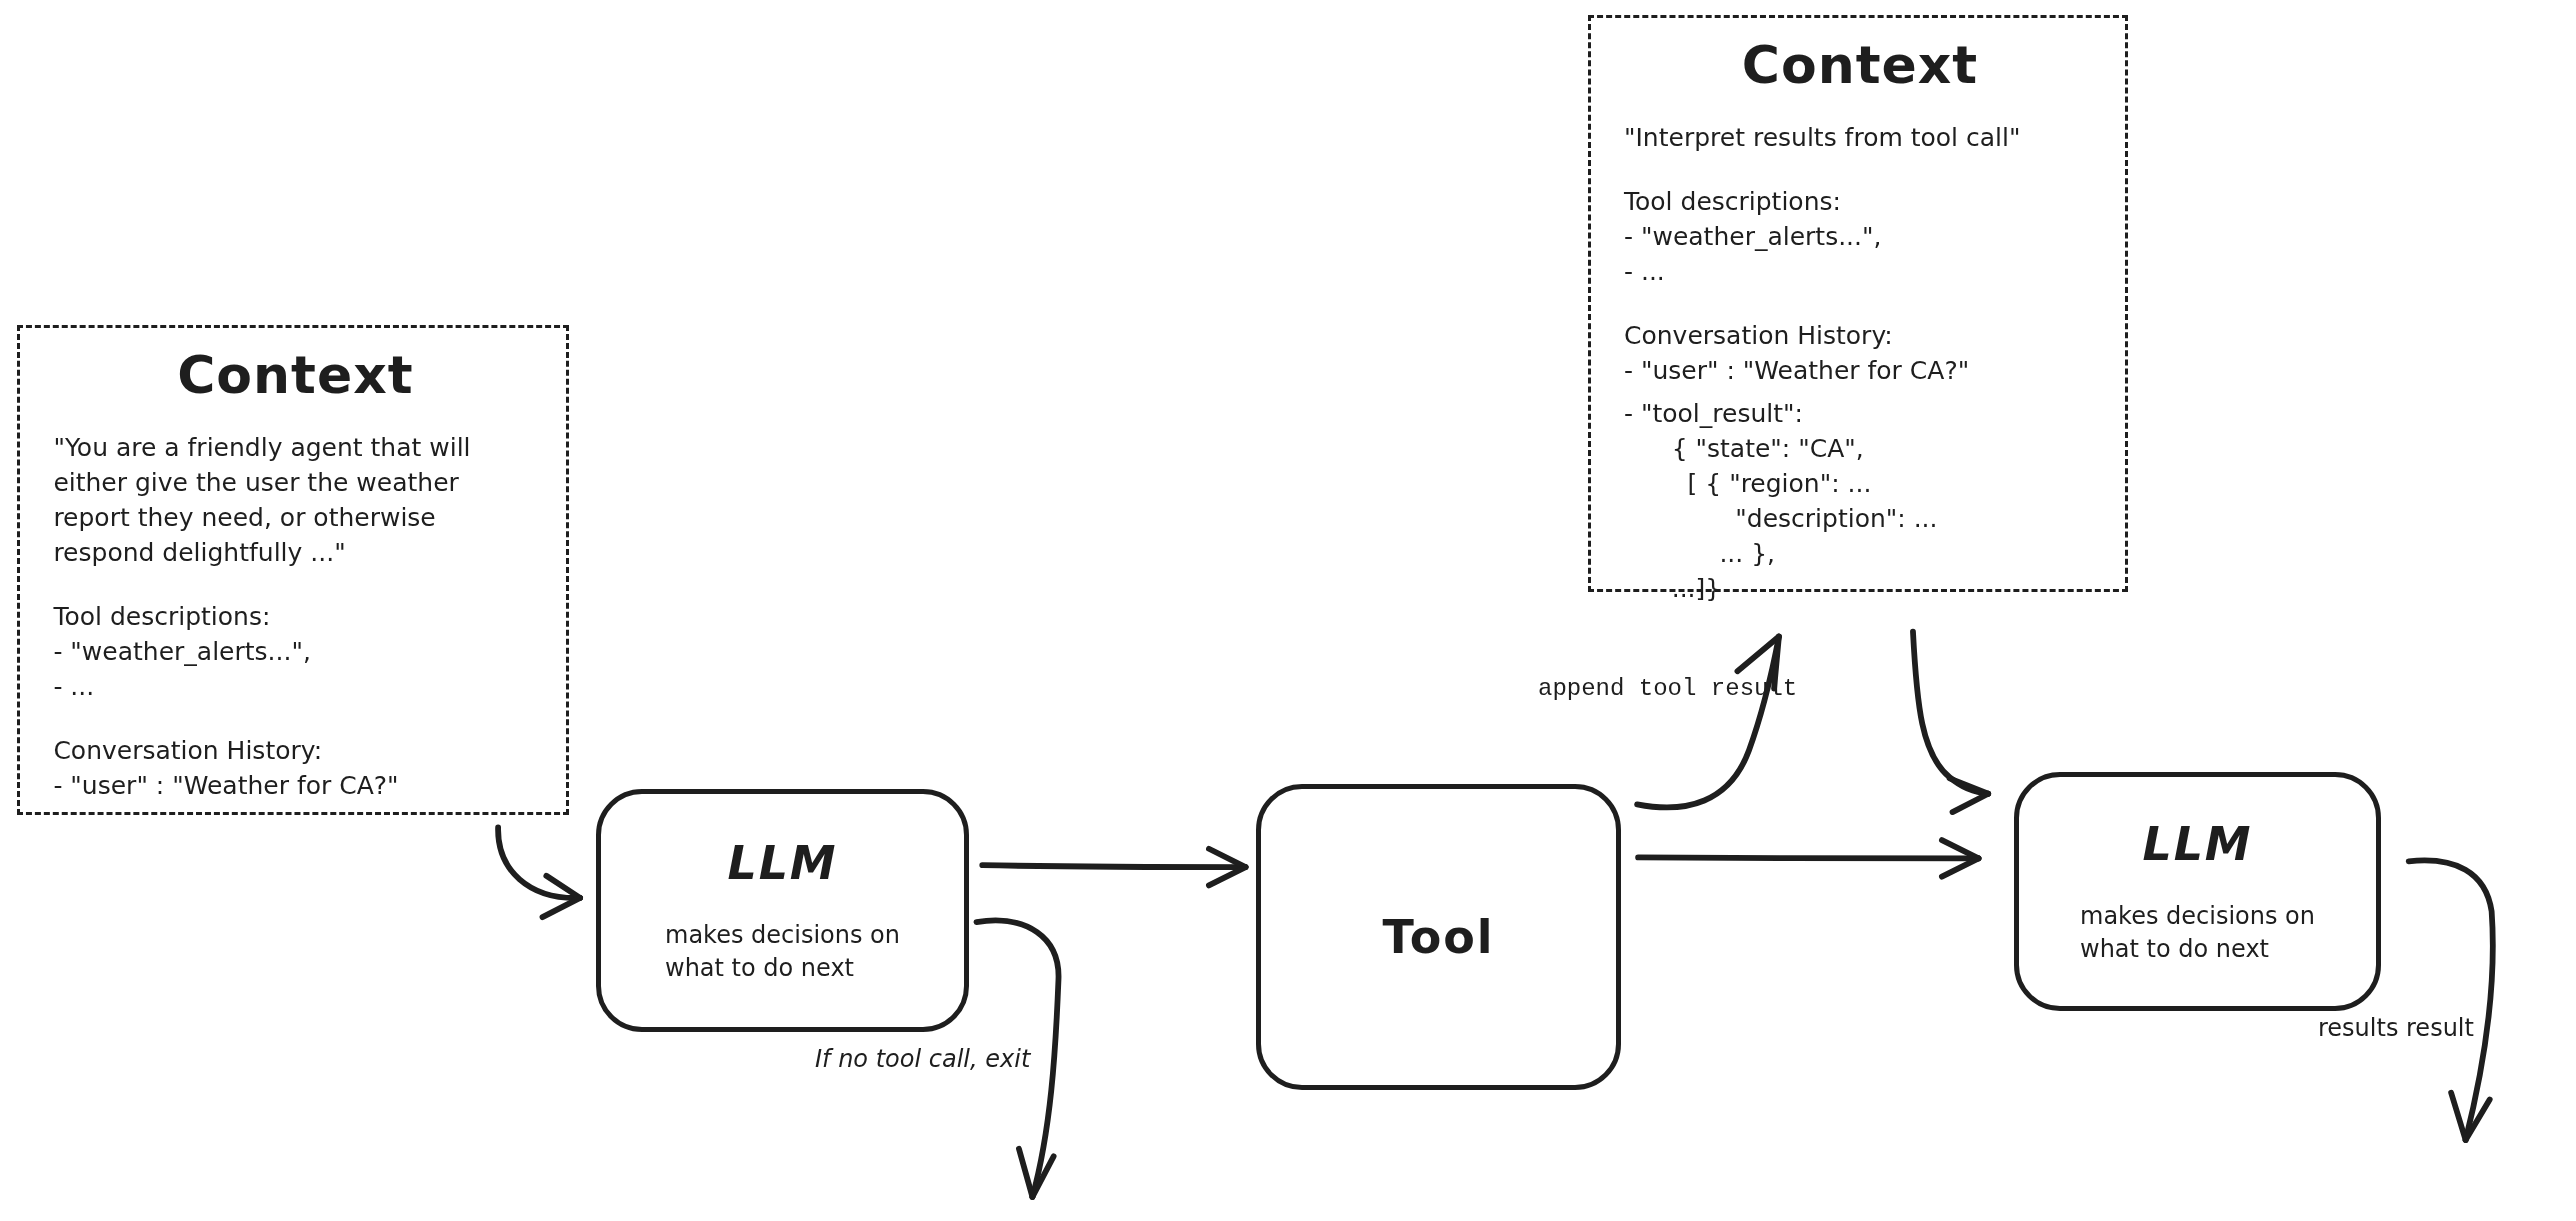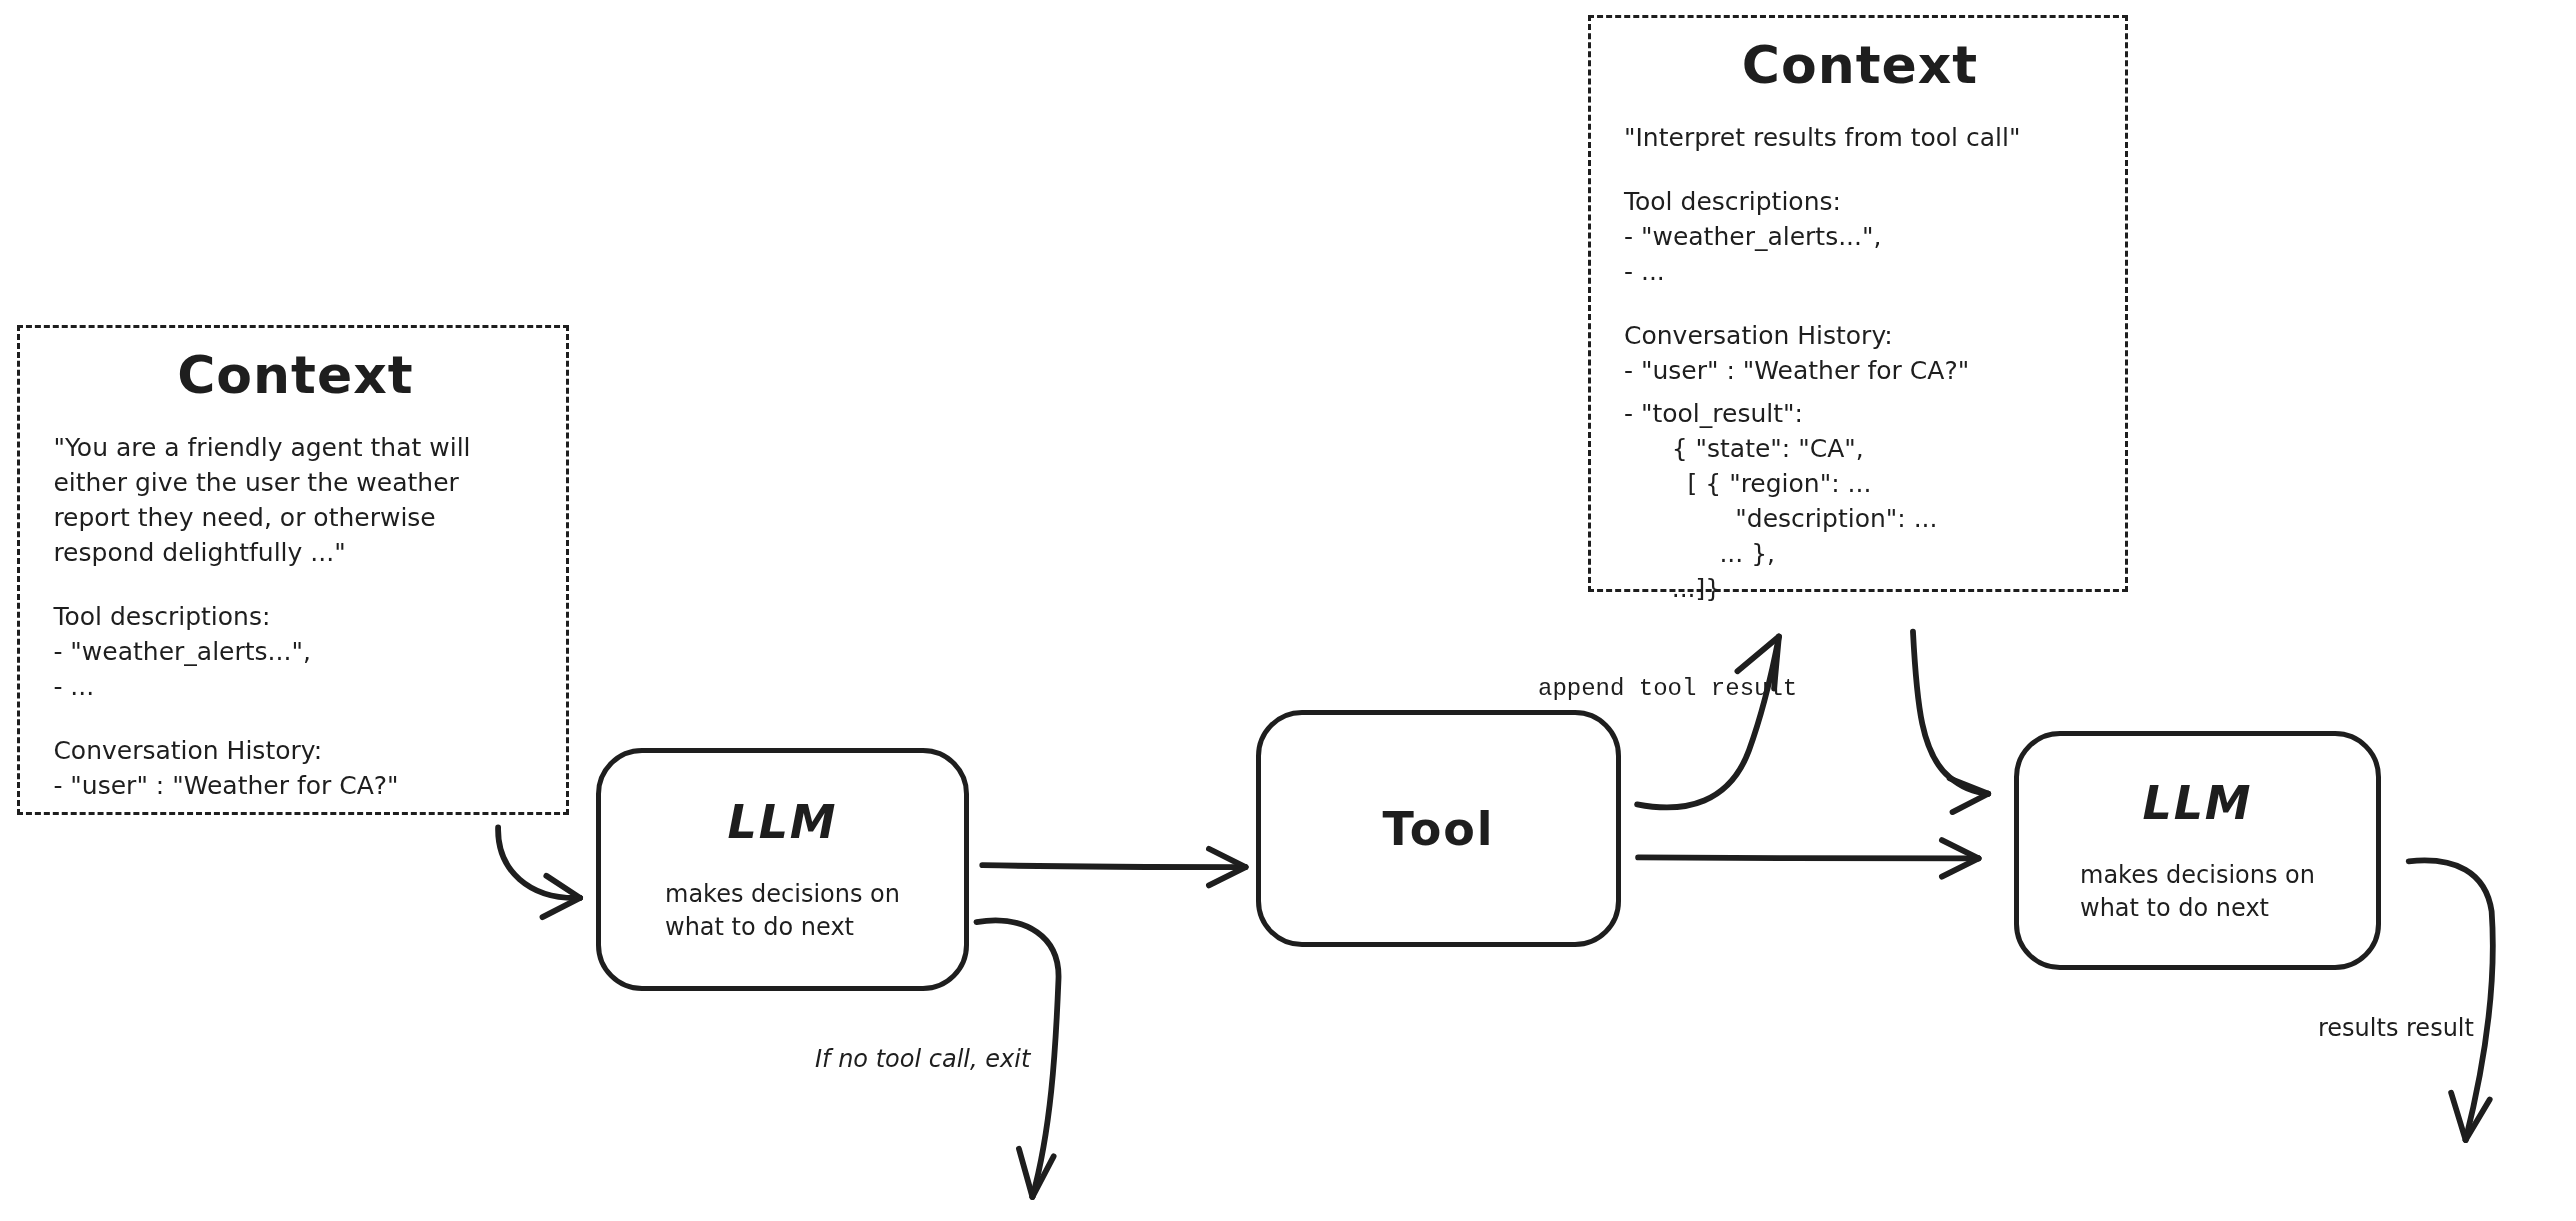--- a/index.html
+++ b/index.html
@@ -44,36 +44,37 @@
   .node {
     position: absolute;
     border: 5.8px solid #1e1e1e;
     border-radius: 46px;
     background: #ffffff;
     display: flex;
     flex-direction: column;
     align-items: center;
     justify-content: center;
     gap: 29px;
+    margin-top: 41px;
   }
   .node-title {
     font-size: 46px;
     font-weight: 700;
     letter-spacing: 1.9px;
   }
   .node-title.italic { font-style: italic; }
   .node-sub {
     font-size: 24px;
     line-height: 33px;
     white-space: pre;
     text-align: left;
   }
 
   #node-llm1 { left: 596px;  top: 748px; width: 373px; height: 243px; }
-  #node-tool { left: 1256px; top: 710px; width: 365px; height: 237px; }
+  #node-tool { left: 1256px; top: 743px; width: 365px; height: 306px; }
   #node-llm2 { left: 2014px; top: 731px; width: 367px; height: 239px; }
 
   
   .edge-label {
     position: absolute;
     font-size: 24px;
     white-space: nowrap;
   }
   #label-append { left: 1538px; top: 675px; font-family: Liberation Mono, monospace; }
   #label-exit   { left: 815px;  top: 1045px; font-style: italic; }

